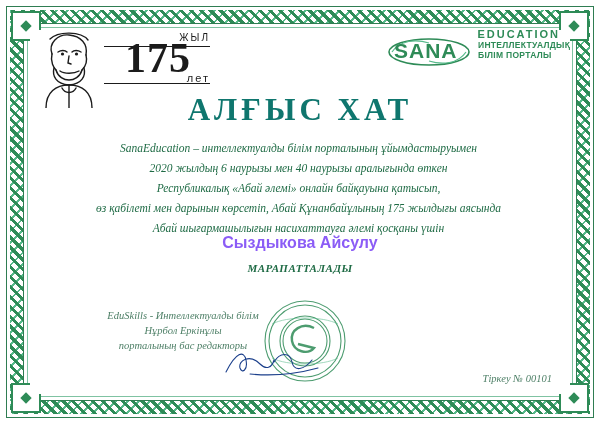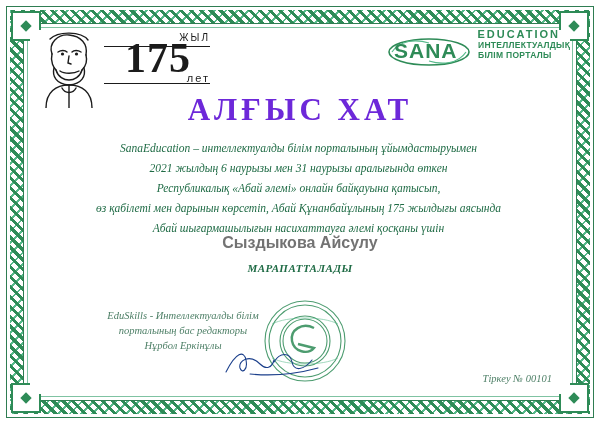--- a/index.html
+++ b/index.html
@@ -185,21 +185,21 @@
   
   .title {
     position: absolute;
     left: 0; right: 0;
     top: 62px;
     text-align: center;
     font-family: "Liberation Serif", serif;
     font-size: 31px;
     font-weight: bold;
     letter-spacing: 4px;
-    color: #6d28d9;
+    color: #0f766e;
   }
 
   
   .body-text {
     position: absolute;
     left: 46px;
     right: 49px;
     top: 108px;
     text-align: center;
     font-style: italic;
@@ -211,21 +211,21 @@
 
   
   .name {
     position: absolute;
     left: 0; right: 0;
     top: 204px;
     text-align: center;
     font-family: "Liberation Sans", sans-serif;
     font-size: 16px;
     font-weight: bold;
-    color: #737373;
+    color: #8b5cf6;
   }
   .awarded {
     position: absolute;
     left: 0; right: 0;
     top: 232px;
     text-align: center;
     font-style: italic;
     font-weight: bold;
     font-size: 11px;
     letter-spacing: 0.5px;
@@ -343,33 +343,33 @@
       <div class="logo-right-text">
         <div>ИНТЕЛЛЕКТУАЛДЫҚ</div>
         <div>БІЛІМ ПОРТАЛЫ</div>
       </div>
     </div>
 
     <div class="title">АЛҒЫС ХАТ</div>
 
     <div class="body-text">
       <div>SanaEducation – интеллектуалды білім порталының ұйымдастыруымен</div>
-      <div>2021 жылдың 6 наурызы мен 31 наурызы аралығында өткен</div>
+      <div>2020 жылдың 6 наурызы мен 40 наурызы аралығында өткен</div>
       <div>Республикалық «Абай әлемі» онлайн байқауына қатысып,</div>
       <div>өз қабілеті мен дарынын көрсетіп, Абай Құнанбайұлының 175 жылдығы аясында</div>
       <div>Абай шығармашылығын насихаттауға әлемі қосқаны үшін</div>
     </div>
 
     <div class="name">Сыздыкова Айсулу</div>
     <div class="awarded">МАРАПАТТАЛАДЫ</div>
 
     <div class="sign-block">
       <div>EduSkills - Интеллектуалды білім</div>
+      <div>Нұрбол Еркінұлы</div>
       <div>порталының бас редакторы</div>
-      <div>Нұрбол Еркінұлы</div>
     </div>
 
     <svg class="stamp" viewBox="0 0 86 86">
       <g fill="none" stroke="#2e8b57" stroke-width="1.1" opacity="0.85">
         <circle cx="43" cy="43" r="40"></circle>
         <circle cx="43" cy="43" r="36"></circle>
         <circle cx="43" cy="43" r="25"></circle>
         <circle cx="43" cy="43" r="22"></circle>
         <path d="M52 30 C40 24, 28 32, 30 43 C32 54, 46 57, 52 50 L36 46" stroke-width="2.4"></path>
       </g>

